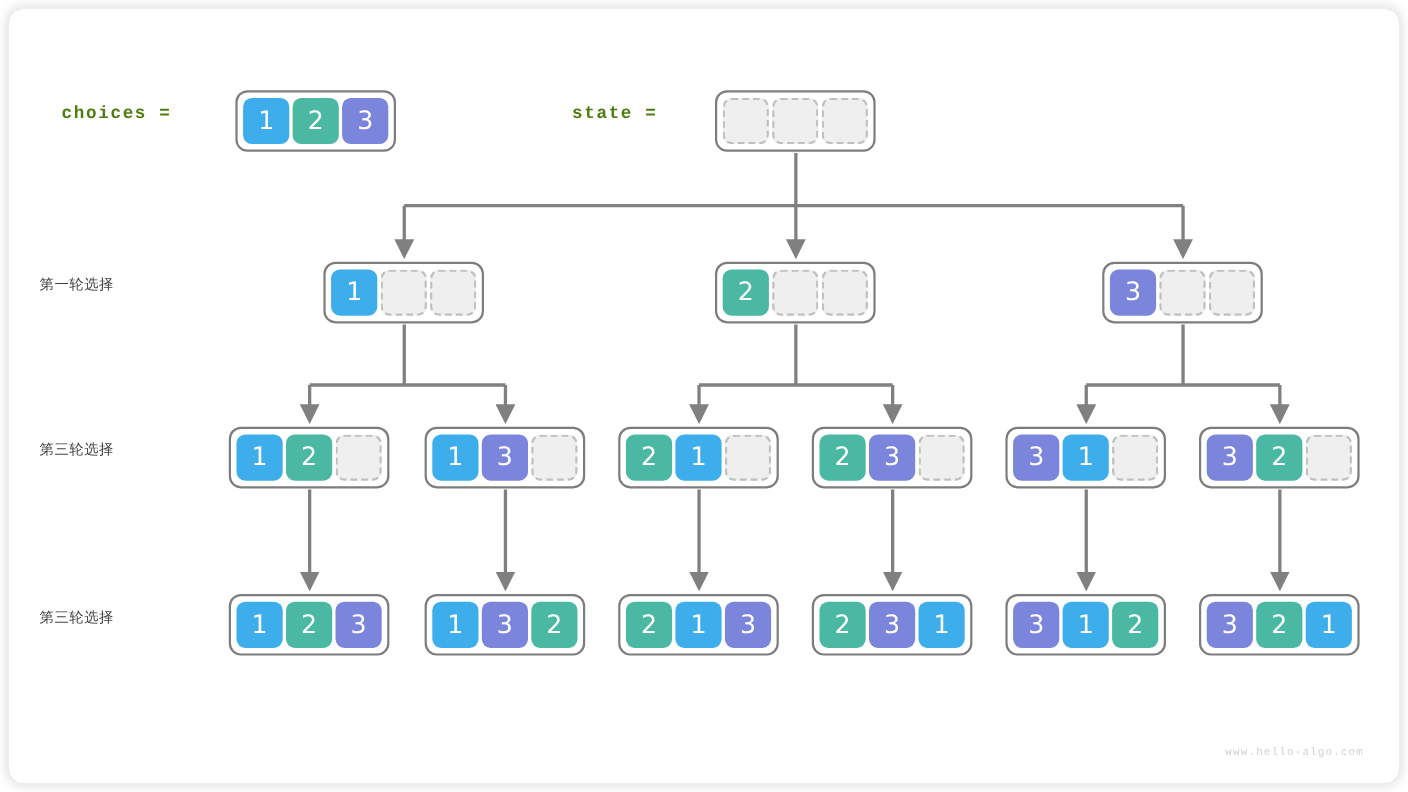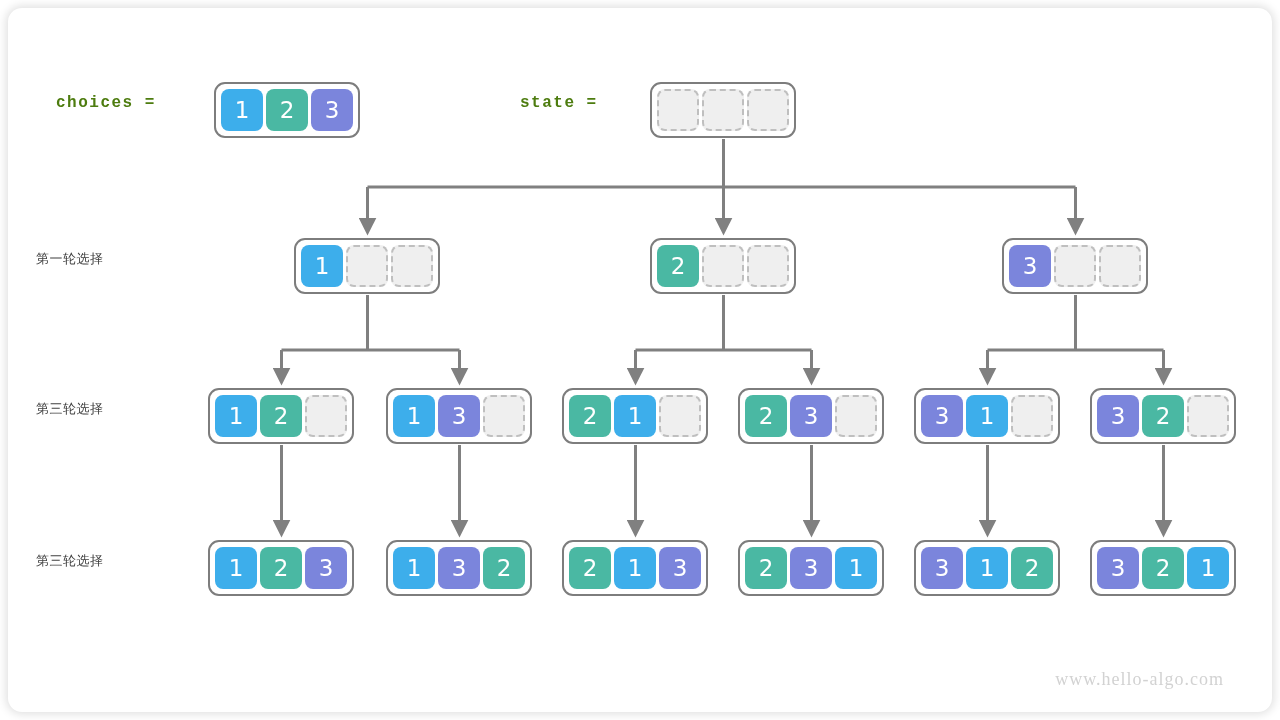--- a/index.html
+++ b/index.html
@@ -48,24 +48,24 @@
   .row-label {
     position: absolute;
     font-family: "DejaVu Sans", "Liberation Sans", sans-serif;
     font-size: 13px;
     color: #3f3f3f;
     white-space: nowrap;
     letter-spacing: 0.5px;
   }
   .watermark {
     position: absolute;
-    right: 56px;
+    right: 40px;
     bottom: 30px;
-    font-family: Liberation Serif, serif;
-    font-size: 18px;
+    font-family: Liberation Mono, monospace;
+    font-size: 10px;
     color: #d2d2d2;
     letter-spacing: 1px;
     white-space: nowrap;
   }
   
   .array-box {
     position: absolute;
     display: flex;
     flex-direction: row;
     align-items: center;

